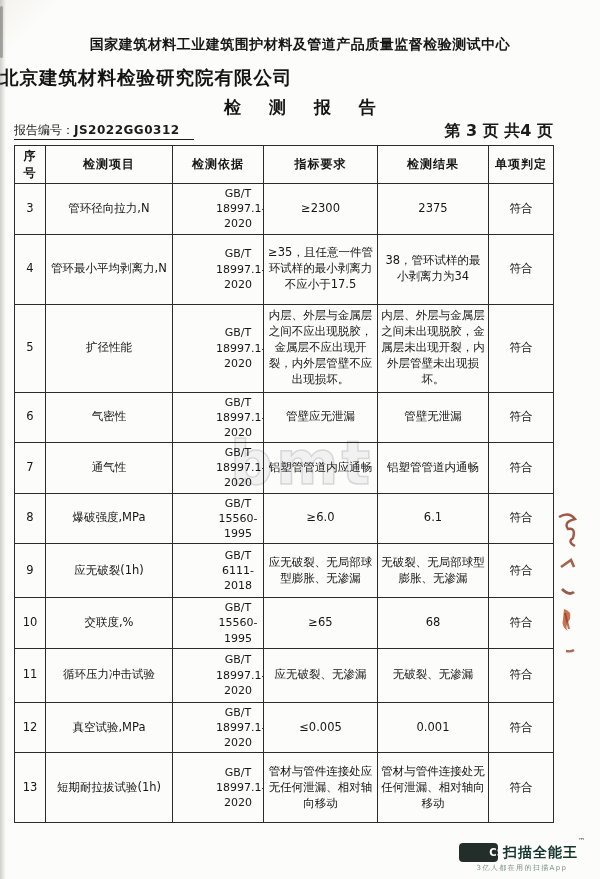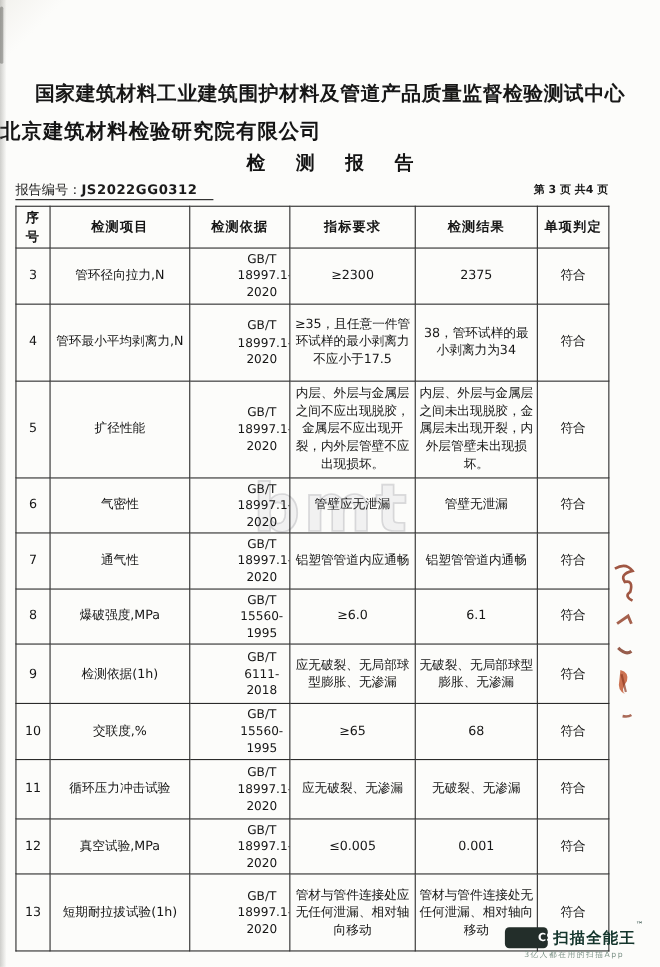--- a/index.html
+++ b/index.html
@@ -20,34 +20,34 @@
     background:linear-gradient(to right, rgba(110,110,104,.32), rgba(110,110,104,0));
     z-index:5;
   }
   .scan-smudge {
     position:absolute; left:0; top:6px; width:3px; height:52px;
     background:rgba(80,80,75,.4); border-radius:2px; z-index:6;
   }
 
   
   .doc-header { position:relative; z-index:2; }
-  .t1 { padding-top:76px; text-align:center; font-weight:bold; font-size:18px; letter-spacing:.5px; line-height:20px; color:#171717; }
+  .t1 { padding-top:34px; text-align:center; font-weight:bold; font-size:14px; letter-spacing:.5px; line-height:20px; color:#171717; }
   .t2 { margin-top:13px; text-align:left; font-weight:bold; font-size:18.5px; letter-spacing:1px; line-height:22px; color:#141414; }
   .t3 { margin-top:7px; text-align:center; font-weight:bold; font-size:17px; letter-spacing:11px; text-indent:11px; line-height:22px; color:#141414; }
 
   .report-line {
     position:relative; z-index:2;
     margin:4px 47px 0 14px;
     display:flex; justify-content:space-between; align-items:flex-end;
     font-size:12px; line-height:16px;
   }
   .report-no { border-bottom:1.5px solid #1e1e1e; padding:0 14px 1px 0; }
   .report-no .lbl { font-weight:normal; }
   .report-no .val { font-weight:600; letter-spacing:.5px; }
-  .page-info { font-weight:bold; font-size:10px; padding-bottom:1px; }
+  .page-info { font-weight:bold; font-size:16px; padding-bottom:1px; }
 
   
   .bmt-watermark {
     position:absolute; left:230px; top:428px; z-index:1;
     font-size:60px; font-weight:bold; letter-spacing:3px;
     color:rgba(205,205,208,.22);
     -webkit-text-stroke:1.5px rgba(185,185,190,.5);
     pointer-events:none;
   }
 
@@ -176,21 +176,21 @@
       <tr class="h46">
         <td>8</td>
         <td>爆破强度,MPa</td>
         <td class="basis">GB/T 15560-1995</td>
         <td>≥6.0</td>
         <td>6.1</td>
         <td>符合</td>
       </tr>
       <tr class="h54">
         <td>9</td>
-        <td>检测依据(1h)</td>
+        <td>应无破裂(1h)</td>
         <td class="basis">GB/T 6111-2018</td>
         <td>应无破裂、无局部球型膨胀、无渗漏</td>
         <td>无破裂、无局部球型膨胀、无渗漏</td>
         <td>符合</td>
       </tr>
       <tr class="h46">
         <td>10</td>
         <td>交联度,%</td>
         <td class="basis">GB/T 15560-1995</td>
         <td>≥65</td>

